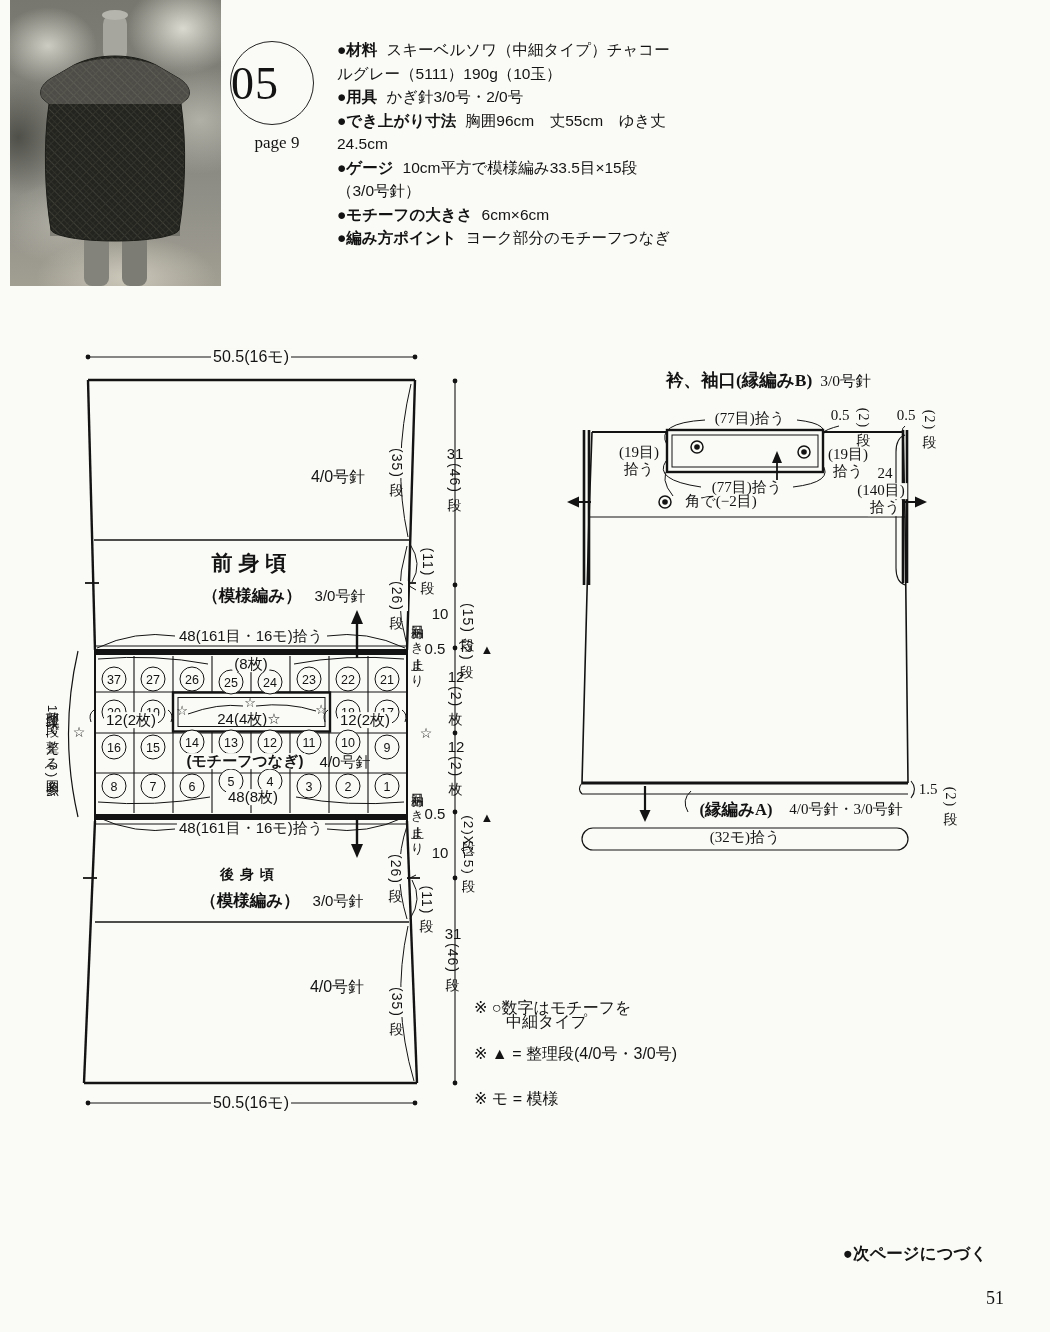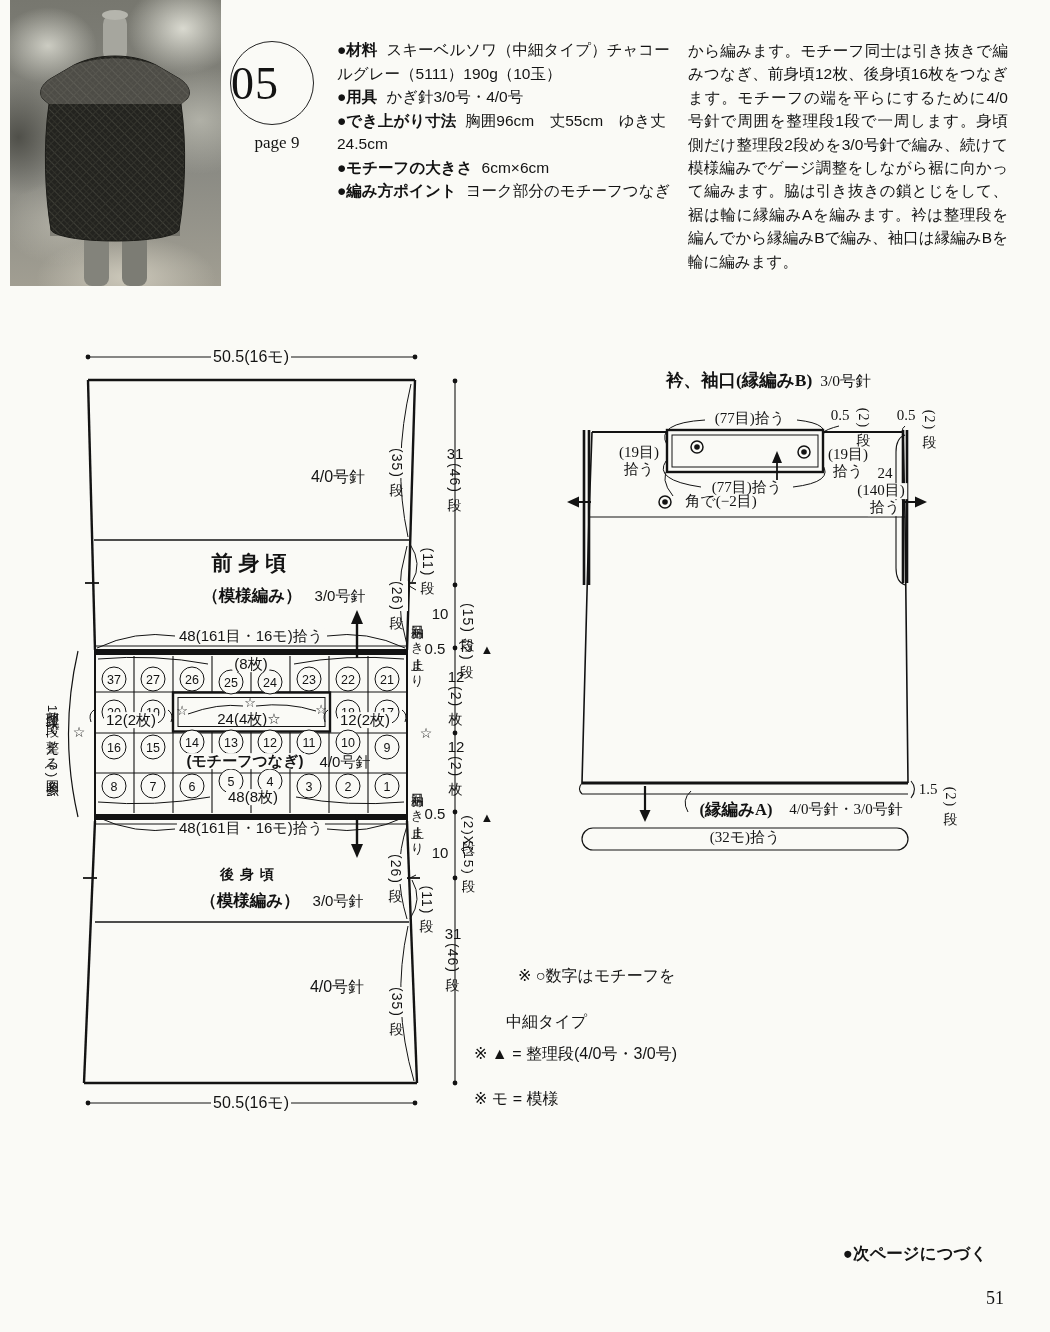--- a/index.html
+++ b/index.html
@@ -68,27 +68,27 @@
     </svg>
   </div>
 
   <div class="badge serif">
     <span>05</span>
   </div>
   <div class="lab serif" style="left:277px;top:143px;font-size:17px;">page 9</div>
 
   <div class="specs">
     <div><span class="lbl">●材料</span><span>スキーベルソワ（中細タイプ）チャコールグレー（5111）190g（10玉）</span></div>
-    <div><span class="lbl">●用具</span><span>かぎ針3/0号・4/0号</span></div>
+    <div><span class="lbl">●用具</span><span>かぎ針3/0号・2/0号</span></div>
     <div><span class="lbl">●でき上がり寸法</span><span>胸囲96cm　丈55cm　ゆき丈24.5cm</span></div>
+    <div><span class="lbl">●ゲージ</span><span>10cm平方で模様編み33.5目×15段（3/0号針）</span></div>
     <div><span class="lbl">●モチーフの大きさ</span><span>6cm×6cm</span></div>
     <div><span class="lbl">●編み方ポイント</span><span>ヨーク部分のモチーフつなぎ</span></div>
   </div>
 
-  <div class="instr">から編みます。モチーフ同士は引き抜きで編みつなぎ、前身頃12枚、後身頃16枚をつなぎます。モチーフの端を平らにするために4/0号針で周囲を整理段1段で一周します。身頃側だけ整理段2段めを3/0号針で編み、続けて模様編みでゲージ調整をしながら裾に向かって編みます。脇は引き抜きの鎖とじをして、裾は輪に縁編みAを編みます。衿は整理段を編んでから縁編みBで編み、袖口は縁編みBを輪に編みます。</div>
 
   <div class="diag" style="left:40px;top:340px;width:475px;height:790px;">
     <svg width="475" height="790" viewBox="0 0 475 790">
       <g stroke="#131313" fill="none">
 
         <path d="M48,17H375" stroke-width="1.2"></path>
         <path d="M48,763H375" stroke-width="1.2"></path>
 
         <path d="M48,40H375" stroke-width="2.4"></path>
         <path d="M48,40L55,310" stroke-width="2.4"></path>
@@ -349,21 +349,21 @@
     <div class="lab bg" style="left:330px;top:114px;">24</div>
     <div class="lab bg" style="left:326px;top:131px;text-align:center;">(140目)</div>
     <div class="lab bg" style="left:330px;top:148px;">拾う</div>
     <div class="lab" style="left:373px;top:430px;">1.5</div>
     <div class="labv" style="left:395px;top:437px;">(2段)</div>
     <div class="lab b" style="left:181px;top:450px;font-size:16.5px;">(縁編みA)</div>
     <div class="lab" style="left:291px;top:450px;">4/0号針・3/0号針</div>
     <div class="lab bg" style="left:190px;top:478px;">(32モ)拾う</div>
   </div>
 
-  <div class="legend" style="left:474px;top:966px;margin-left:44px;">※ ○数字はモチーフを</div>
+  <div class="legend" style="left:474px;top:998px;">※ ○数字はモチーフを</div>
   <div class="legend" style="left:506px;top:1012px;">中細タイプ</div>
   <div class="legend" style="left:474px;top:1044px;">※ ▲ = 整理段(4/0号・3/0号)</div>
   <div class="legend" style="left:474px;top:1089px;">※ モ = 模様</div>
 
   <div class="b" style="position:absolute;left:843px;top:1243px;font-size:16.5px;">●次ページにつづく</div>
   <div class="serif" style="position:absolute;left:986px;top:1288px;font-size:18px;">51</div>
 
 </div>
 
 </body></html>

